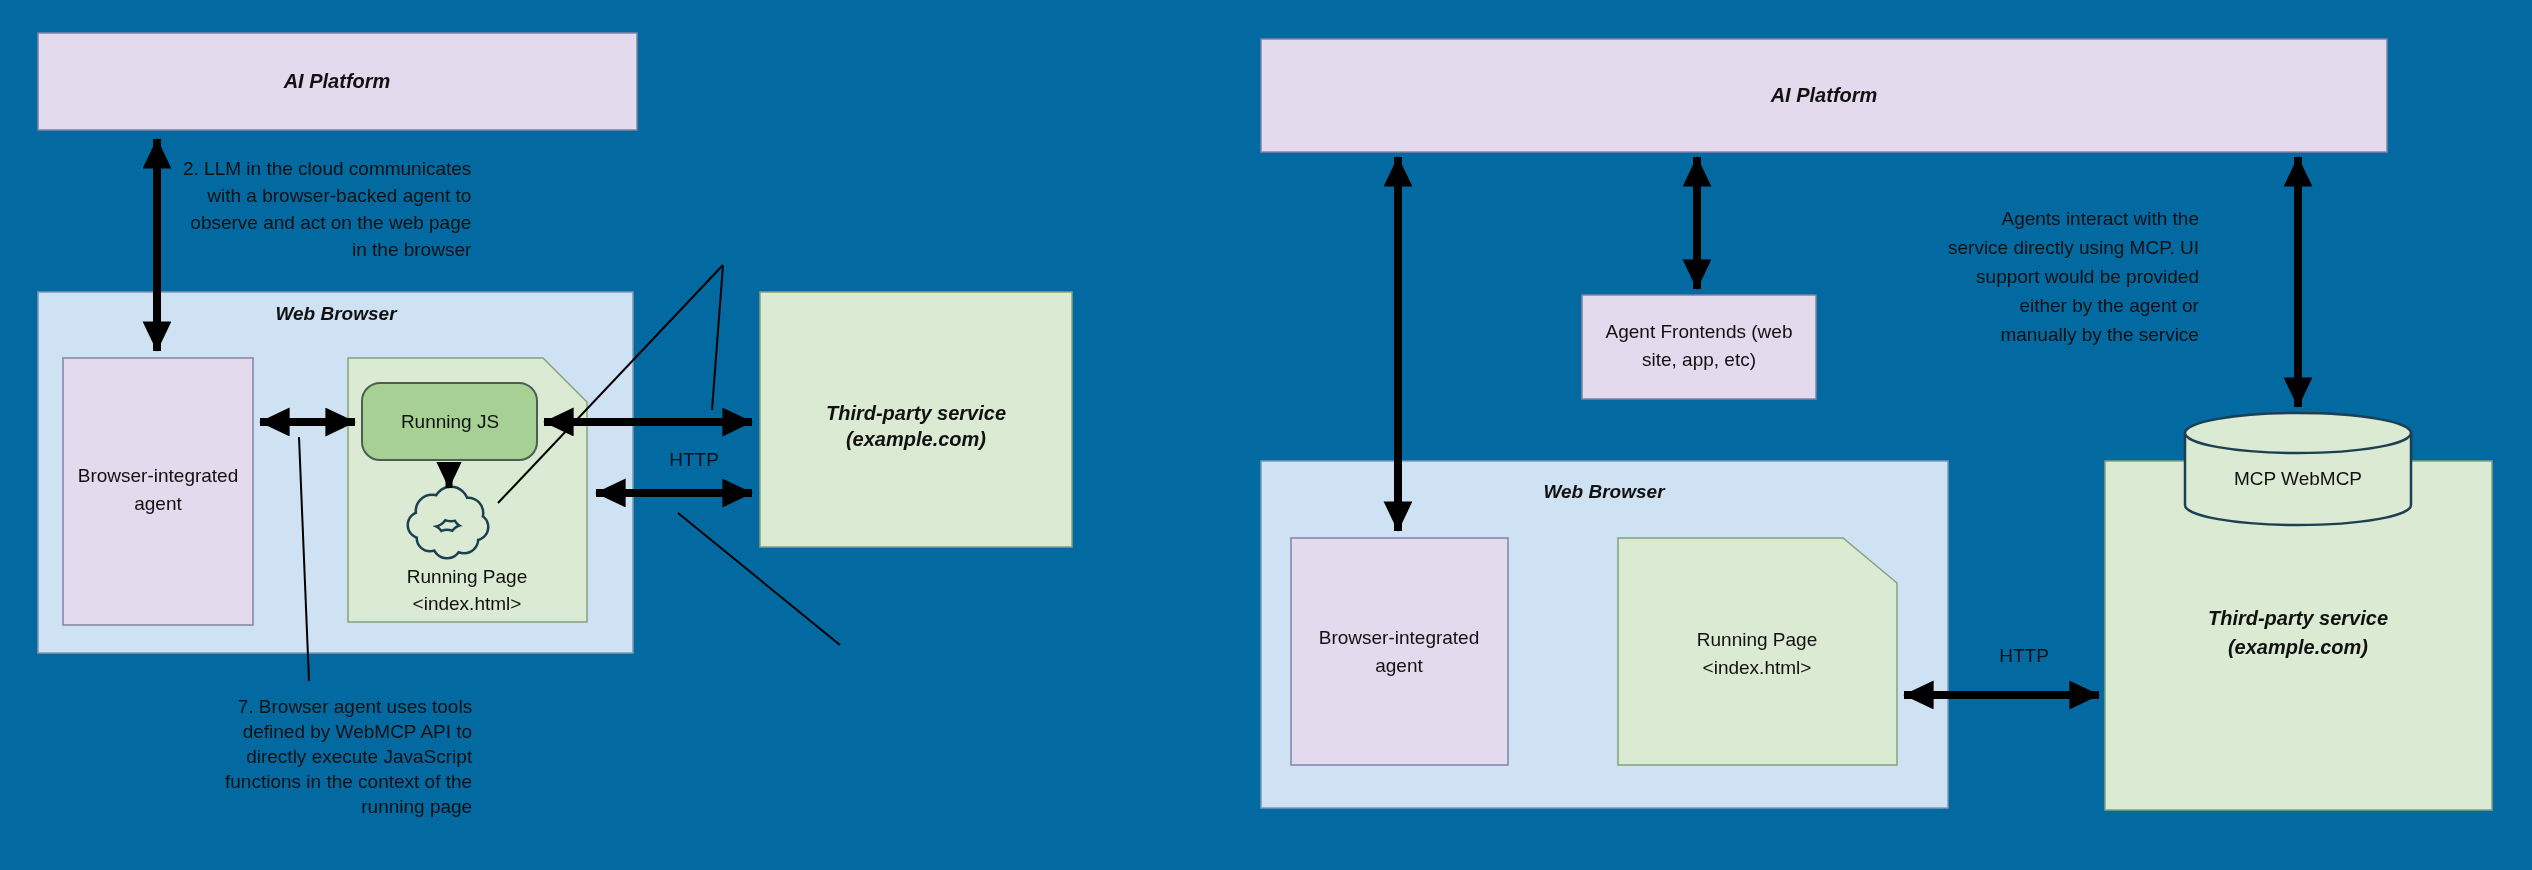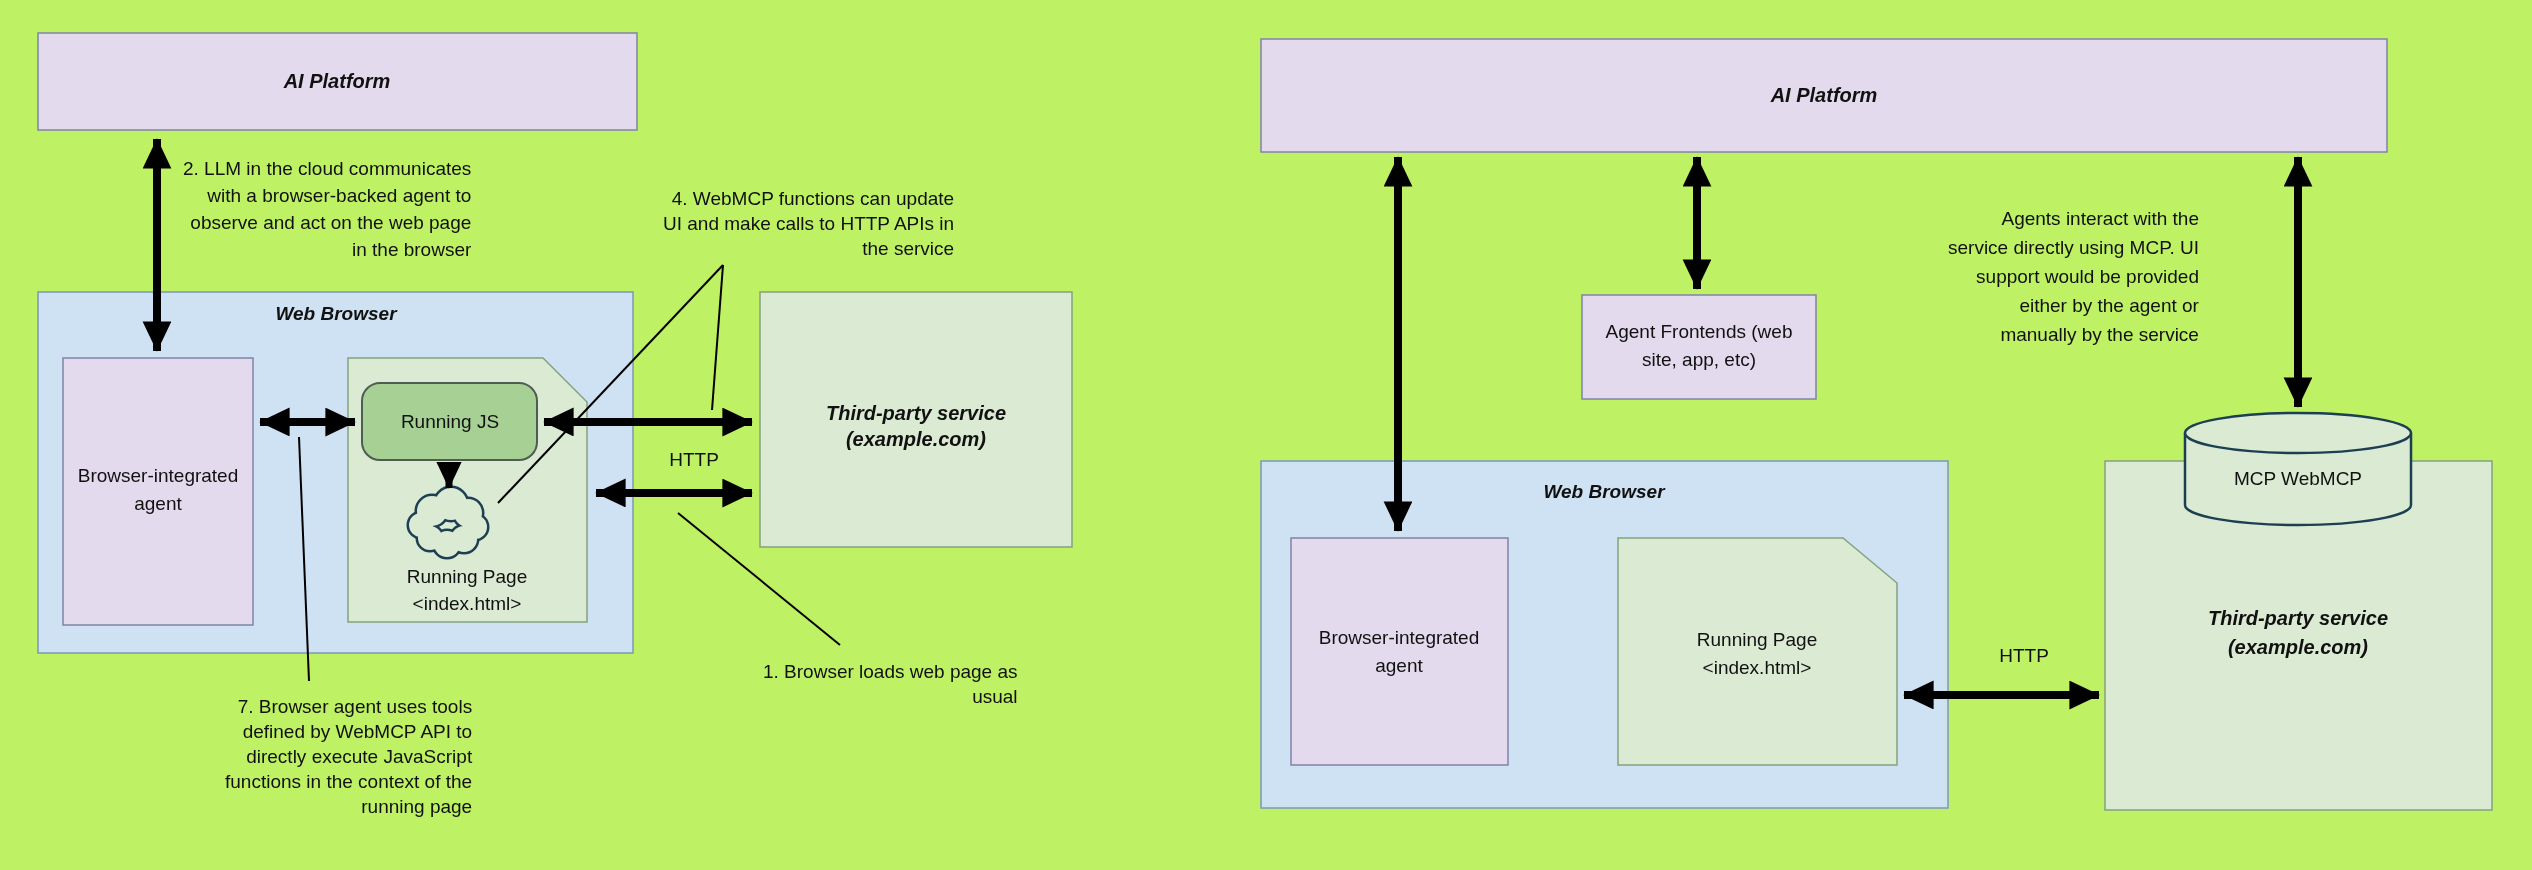--- a/index.html
+++ b/index.html
@@ -1,20 +1,20 @@
 <!DOCTYPE html>
 <html style="--purple_fill: #E3DAED; --purple_stroke: #8083A6; --blue_fill: #CFE2F4; --blue_stroke: #7C98B6; --green_fill: #DBEAD3; --green_stroke: #84A27E; --green2_fill: #A7D094; --green2_stroke: #4E5D52; --navy: #1C3F52; --ink: #111111;"><head>
 <meta charset="utf-8">
 <style>
   html,body { margin:0; padding:0; background:#ffffff; }
   #stage {
     position:relative; width:2532px; height:870px;
     font-family:"Liberation Sans", sans-serif;
     color:var(--ink,#111);
-    overflow:hidden; background:#bef264;
+    overflow:hidden; background:#0369a1;
   }
   #shapes { position:absolute; left:0; top:0; z-index:0; }
   .txt { position:absolute; z-index:2; white-space:pre-line; color:var(--ink,#111); }
   .lblc { transform:translate(-50%,-50%); text-align:center; }
   .ti { font-weight:700; font-style:italic; }
   .fs19 { font-size:19px; line-height:25px; }
   .fs20 { font-size:20px; line-height:26px; }
   .note { font-size:19px;text-align:right; }
 
   .box-purple { fill:var(--purple_fill); stroke:var(--purple_stroke); stroke-width:1.5; }
@@ -101,28 +101,23 @@
   <div class="txt note" style="left:183px; top:155px; line-height:27px;">2. LLM in the cloud communicates
 with a browser-backed agent to
 observe and act on the web page
 in the browser</div>
   <div class="txt lblc ti fs19" style="left:336px; top:313px;">Web Browser</div>
   <div class="txt lblc fs19" style="left:158px; top:490px; line-height:28px;">Browser-integrated
 agent</div>
   <div class="txt lblc fs19" style="left:450px; top:421px;">Running JS</div>
   <div class="txt lblc fs19" style="left:467px; top:590px; line-height:27px;">Running Page
 &lt;index.html&gt;</div>
-  <div class="txt note" style="left:663px; top:186px; line-height:25px;">4. WebMCP functions can update
-UI and make calls to HTTP APIs in
-the service</div>
   <div class="txt lblc fs19" style="left:694px; top:459px;">HTTP</div>
   <div class="txt lblc ti fs20" style="left:916px; top:426px;">Third-party service
 (example.com)</div>
-  <div class="txt note" style="left:763px; top:659px; line-height:25px;">1. Browser loads web page as
-usual</div>
   <div class="txt note" style="left:225px; top:694px; line-height:25px;">7. Browser agent uses tools
 defined by WebMCP API to
 directly execute JavaScript
 functions in the context of the
 running page</div>
 
   <div class="txt lblc ti fs20" style="left:1824px; top:95px;">AI Platform</div>
   <div class="txt note" style="left:1948px; top:204px; line-height:29px;">Agents interact with the
 service directly using MCP. UI
 support would be provided

